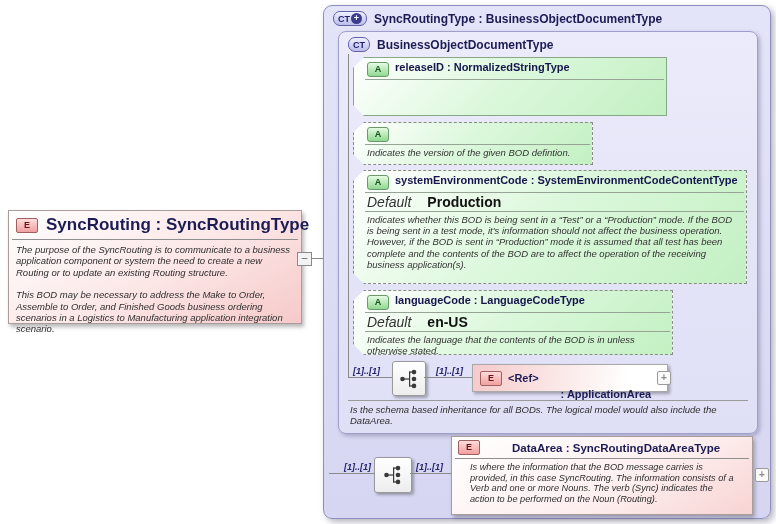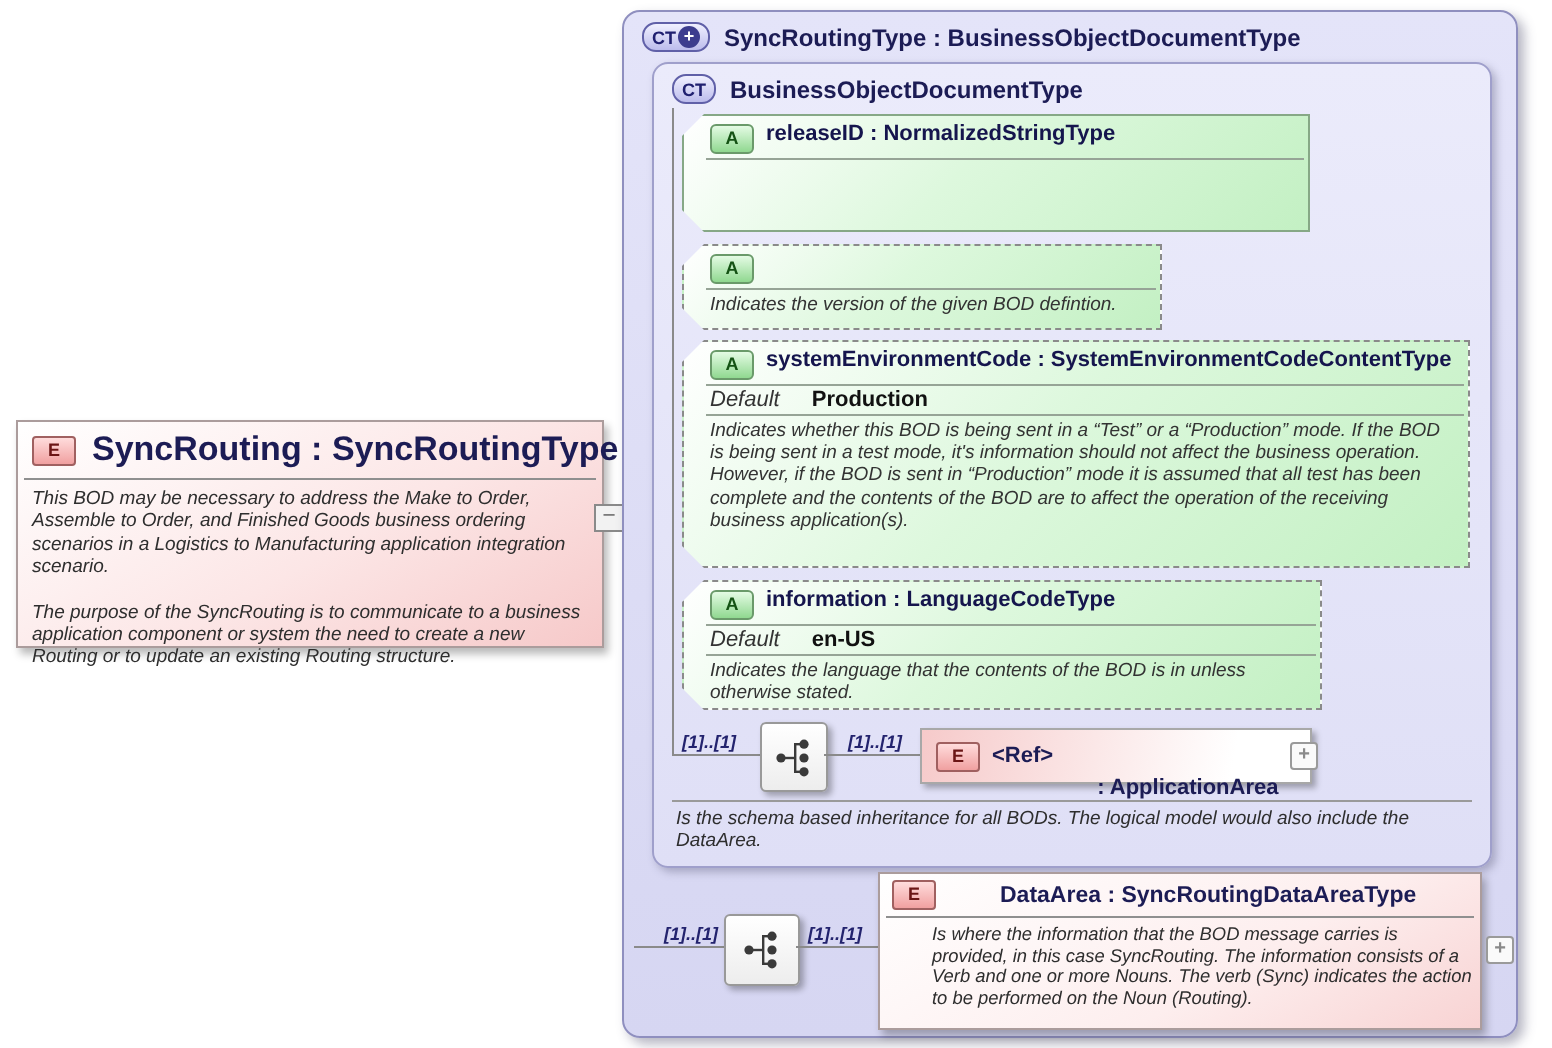--- a/index.html
+++ b/index.html
@@ -43,21 +43,21 @@
   
   .attr{position:absolute;overflow:hidden;
         clip-path:polygon(11px 0,100% 0,100% 100%,11px 100%,0 calc(100% - 11px),0 11px);
         background:linear-gradient(135deg,#ffffff 0%,#ddf8dd 45%,#c3f0c3 100%);
         border:1px solid #86a886;filter:drop-shadow(2px 2px 2px rgba(60,60,60,.35));}
   .attr.dashed{border-style:dashed;border-color:#8a8a8a;}
   .ahead{display:flex;align-items:flex-start;gap:6px;padding:3px 6px 2px 13px;
          font-weight:bold;font-size:11px;line-height:1.18;color:#15154d;}
   .ahead .badge-a{margin-top:1px;}
   .asep{border-top:1px solid #96a496;margin:0 2px 0 11px;}
-  .default-row{display:flex;gap:16px;padding:1px 6px 1px 13px;font-size:11px;align-items:baseline;}
+  .default-row{display:flex;gap:16px;padding:1px 6px 1px 13px;font-size:14px;align-items:baseline;}
   .default-label{font-style:italic;color:#333;}
   .default-value{font-weight:bold;color:#111;}
   .aann{padding:2px 7px 2px 13px;font-style:italic;font-size:9.5px;line-height:1.18;color:#333;}
 
   
   .card{position:absolute;font-size:9px;font-weight:bold;font-style:italic;color:#23236e;white-space:nowrap;}
 
   
   .seqicon{position:absolute;background:linear-gradient(#ffffff,#ededed);border:1px solid #999;
            border-radius:3px;box-shadow:2px 2px 3px rgba(0,0,0,.3);
@@ -69,42 +69,42 @@
   .handle{position:absolute;width:13px;height:12px;border:1px solid #8a8a8a;background:#f2f2f2;
           color:#555;font-size:10px;line-height:10px;text-align:center;}
 
   
   .refbox{position:absolute;display:flex;align-items:center;gap:6px;padding:0 7px;
           background:linear-gradient(100deg,#f6caca 0%,#ffffff 80%);
           border:1px solid #a8a8a8;box-shadow:2px 2px 3px rgba(0,0,0,.3);
           font-weight:bold;font-size:11px;color:#1c1c55;white-space:nowrap;}
   .reftype{margin-left:16px;margin-top:32px;}
   .footer-ann{position:absolute;font-style:italic;font-size:9.5px;line-height:1.2;color:#2e2e2e;}
-  .da-ann{padding:3px 2px;font-style:italic;font-size:9.2px;line-height:1.15;color:#2e2e2e;margin-left:24px;}
+  .da-ann{padding:3px 18px;font-style:italic;font-size:9.2px;line-height:1.15;color:#2e2e2e;}
 </style>
 </head>
 <body>
 
 <div class="stage">
 
   <div class="ebox" style="left:8px;top:210px;width:292px;height:112px;">
     <div class="ehead">
       <span class="badge-e">E</span>
       <span class="etitle">SyncRouting : SyncRoutingType</span>
     </div>
     <div class="sep"></div>
     <div class="ann">
+      <p>The purpose of the SyncRouting is to communicate to a business application component or system the need to create a new Routing or to update an existing Routing structure.</p>
       <p>This BOD may be necessary to address the Make to Order, Assemble to Order, and Finished Goods business ordering scenarios in a Logistics to Manufacturing application integration scenario.</p>
-      <p>The purpose of the SyncRouting is to communicate to a business application component or system the need to create a new Routing or to update an existing Routing structure.</p>
     </div>
   </div>
   <div class="hline" style="left:300px;top:258px;width:25px;"></div>
   <div class="handle" style="left:297px;top:252px;">–</div>
 
-  <div class="ctbox outer" style="left:311px;top:5px;width:446px;height:512px;">
+  <div class="ctbox outer" style="left:323px;top:5px;width:446px;height:512px;">
     <div class="cthead">
       <span class="badge-ct">
         <span>CT</span>
         <span class="plus-circle">+</span>
       </span>
       <span>SyncRoutingType : BusinessObjectDocumentType</span>
     </div>
 
     <div class="ctbox inner" style="left:14px;top:25px;width:418px;height:401px;">
       <div class="cthead">
@@ -142,21 +142,21 @@
           <span class="default-label">Default</span>
           <span class="default-value">Production</span>
         </div>
         <div class="asep"></div>
         <div class="aann">Indicates whether this BOD is being sent in a “Test” or a “Production” mode. If the BOD is being sent in a test mode, it's information should not affect the business operation. However, if the BOD is sent in “Production” mode it is assumed that all test has been complete and the contents of the BOD are to affect the operation of the receiving business application(s).</div>
       </div>
 
       <div class="attr dashed" style="left:14px;top:258px;width:318px;height:63px;">
         <div class="ahead">
           <span class="badge-a">A</span>
-          <span>information : LanguageCodeType</span>
+          <span>languageCode : LanguageCodeType</span>
         </div>
         <div class="asep"></div>
         <div class="default-row">
           <span class="default-label">Default</span>
           <span class="default-value">en-US</span>
         </div>
         <div class="asep"></div>
         <div class="aann">Indicates the language that the contents of the BOD is in unless otherwise stated.</div>
       </div>
 

